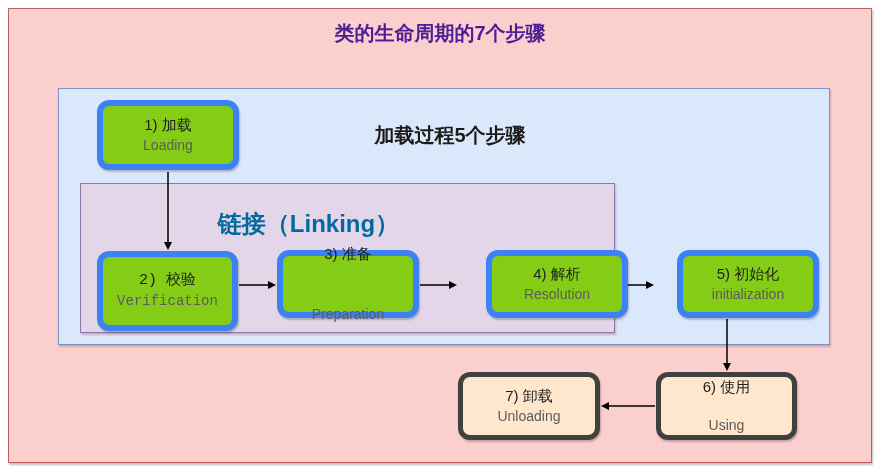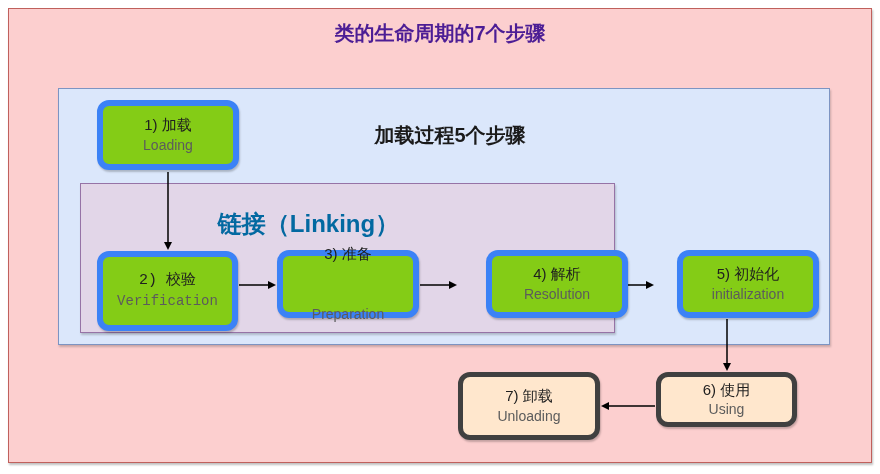--- a/index.html
+++ b/index.html
@@ -65,21 +65,21 @@
   .node .en { font-size: 14px; color: #5c5c5c; }
   .node.orange {
     background: #ffe7cd;
     border: 5px solid #404040;
   }
   #node-loading        { left: 97px;  top: 100px; width: 142px; height: 70px; }
   #node-verification   { left: 97px;  top: 251px; width: 141px; height: 80px; font-family: Liberation Mono, monospace; }
   #node-preparation    { left: 277px; top: 250px; width: 142px; height: 68px; gap: 40px; }
   #node-resolution     { left: 486px; top: 250px; width: 142px; height: 68px; }
   #node-initialization { left: 655px; top: 250px; width: 142px; height: 68px; margin-left: 22px; }
-  #node-using          { left: 656px; top: 372px; width: 141px; height: 55px; }
+  #node-using          { left: 656px; top: 372px; width: 141px; height: 68px; justify-content: space-between; }
   #node-unloading      { left: 458px; top: 372px; width: 142px; height: 68px; }
 
   
   #arrow-layer {
     position: absolute; left: 0; top: 0;
     width: 880px; height: 474px;
     pointer-events: none;
   }
   #arrow-layer line { stroke: #000000; stroke-width: 1.5; }
 </style>

